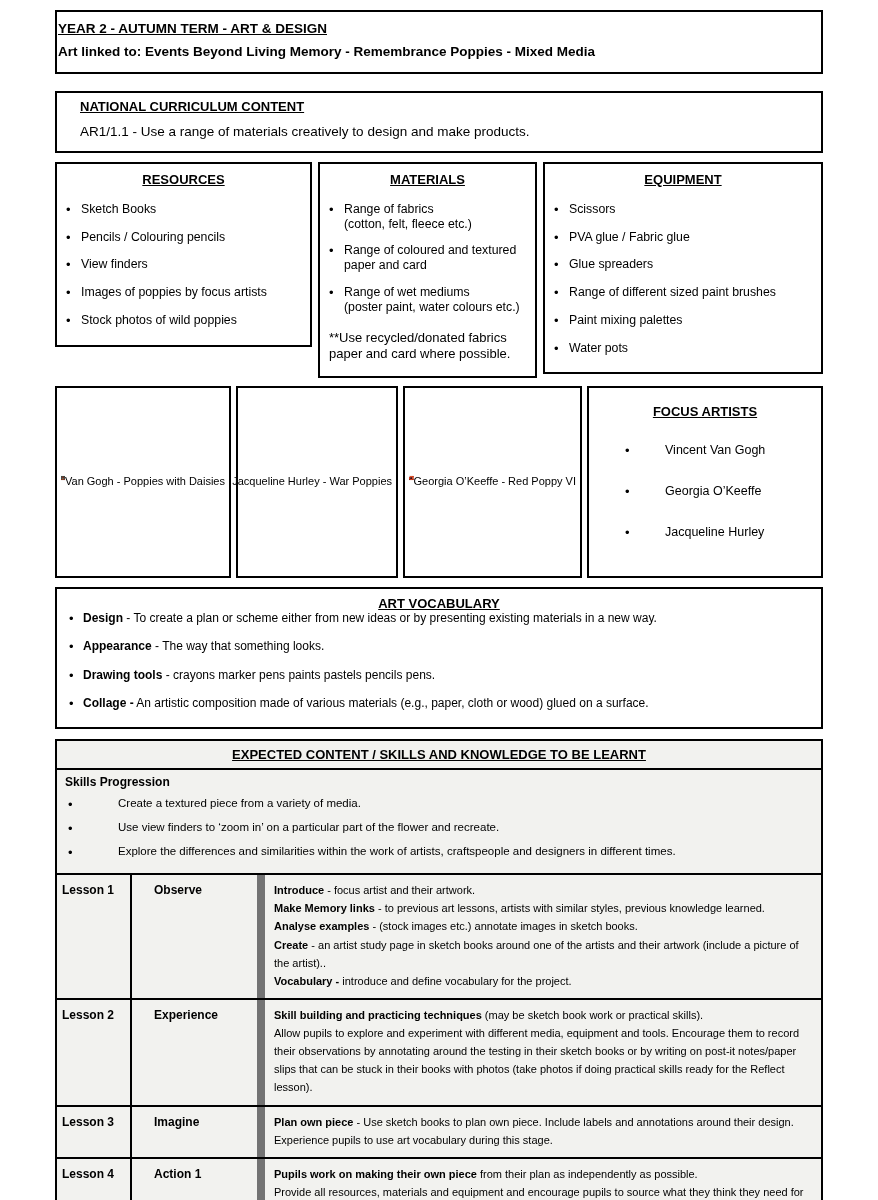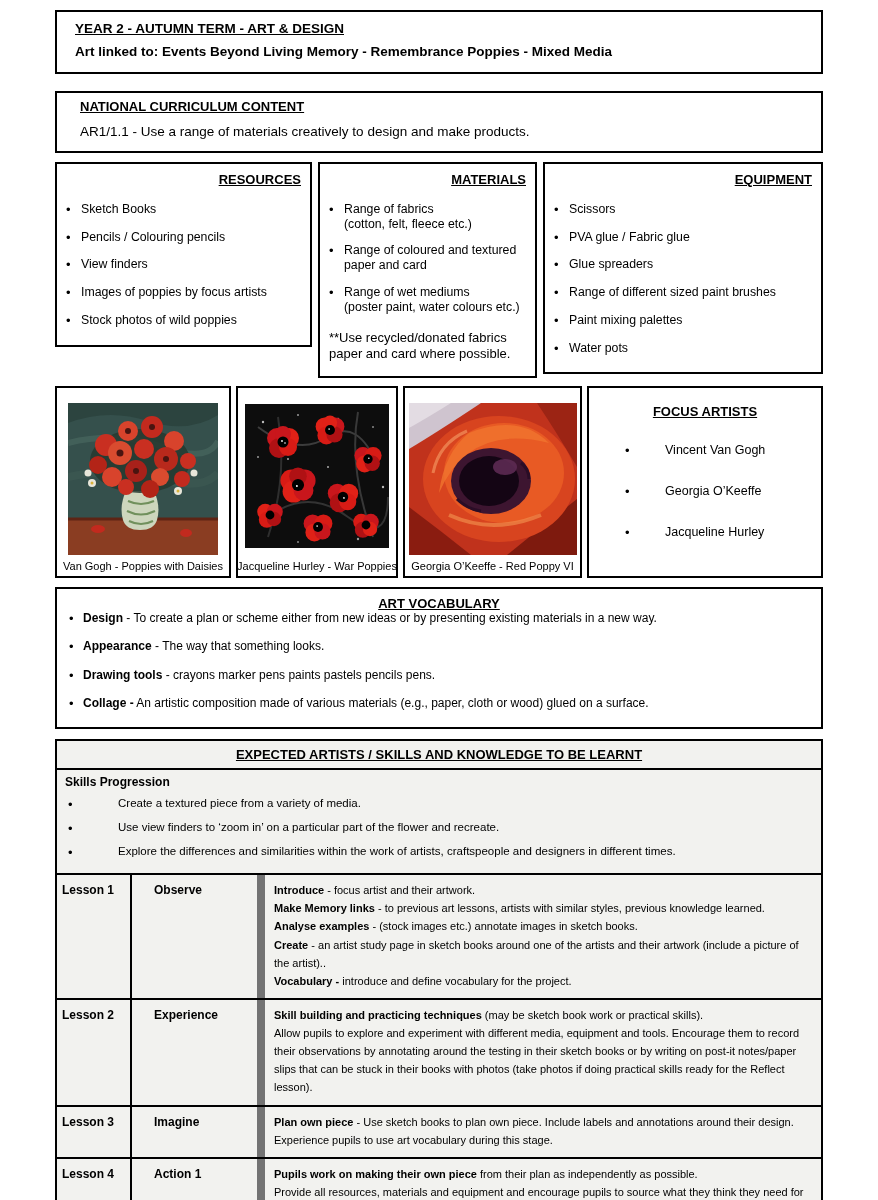--- a/index.html
+++ b/index.html
@@ -4,41 +4,41 @@
 <style>
   html,body{margin:0;padding:0}
   body{width:878px;height:1200px;background:#ffffff;color:#000;
        font-family:"Liberation Sans","DejaVu Sans",sans-serif;}
   .page{position:relative;width:878px;height:1200px;overflow:hidden;
         padding:10px 55px 0 55px;box-sizing:border-box;background:#fff}
   .box{border:2px solid #000;background:#fff;box-sizing:border-box}
   .u{text-decoration:underline}
   .b{font-weight:bold}
 
-  .title-box{padding:6px 18px 8px;font-size:13.5px;font-weight:bold;line-height:1.7}
+  .title-box{padding:6px 1px 8px;font-size:13.5px;font-weight:bold;line-height:1.7}
 
   .nc-box{margin-top:17px;padding:6px 23px 12px;font-size:13.5px}
   .nc-head{font-weight:bold;text-decoration:underline;font-size:13px;margin-bottom:10px}
 
   .cols{display:flex;gap:6px;margin-top:9px;align-items:flex-start}
   .col{padding:8px 9px 4px}
   .col-resources{width:257px}
   .col-materials{width:219px}
   .col-equipment{flex:1}
-  .col-head{text-align:right;font-weight:bold;text-decoration:underline;font-size:13px;margin-bottom:15px}
+  .col-head{text-align:center;font-weight:bold;text-decoration:underline;font-size:13px;margin-bottom:15px}
   .bitem{display:flex;margin-bottom:12px;font-size:12.3px;line-height:1.2}
   .dot{flex:0 0 15px}
   .dot::before{content:"\2022";font-size:13px}
   .bi-body{flex:1}
   .m-sub:empty{display:none}
   .m-note{font-size:13px;line-height:1.2;margin:16px 0 10px}
 
   .art-row{display:flex;gap:5px;margin-top:8px;align-items:stretch}
-  .art-box{border:2px solid #000;background:#fff;display:flex;flex-direction:column;
-           align-items:center;justify-content:flex-end;padding:9px 4px 4px;box-sizing:border-box}
+  .art-box{border:2px solid #000;background:#fff;display:flex;flex-direction:row;
+           align-items:center;justify-content:flex-end;padding:9px 4px 16px;box-sizing:border-box}
   .art-box-1{width:176px}
   .art-box-2{width:162px}
   .art-box-3{width:179px}
   .art-caption{font-size:11px;margin-top:5px;text-align:center;white-space:nowrap}
   .fa-box{flex:1;padding:10px 8px}
   .fa-head{text-align:center;font-weight:bold;text-decoration:underline;font-size:13px;margin:6px 0 24px}
   .fa-item{display:flex;font-size:12.5px;margin-bottom:26px;padding-left:28px}
   .fa-item .dot{flex:0 0 40px}
 
   .vocab-box{margin-top:9px;padding:7px 12px 2px}
@@ -338,21 +338,21 @@
         <span class="dot"></span>
         <span><span class="b">Drawing tools</span><span> - crayons marker pens paints pastels pencils pens.</span></span>
       </div>
     <div class="v-item">
         <span class="dot"></span>
         <span><span class="b">Collage -</span><span> An artistic composition made of various materials (e.g., paper, cloth or wood) glued on a surface.</span></span>
       </div>
   </div>
 
   <div class="outab">
-    <div class="outab-head">EXPECTED ARTISTS / SKILLS AND KNOWLEDGE TO BE LEARNT</div>
+    <div class="outab-head">EXPECTED CONTENT / SKILLS AND KNOWLEDGE TO BE LEARNT</div>
 
     <div class="skills">
       <div class="skills-head">Skills Progression</div>
       <div class="skill-item">
           <span class="dot"></span>
           <span>Create a textured piece from a variety of media.</span>
         </div>
       <div class="skill-item">
           <span class="dot"></span>
           <span>Use view finders to ‘zoom in’ on a particular part of the flower and recreate.</span>

